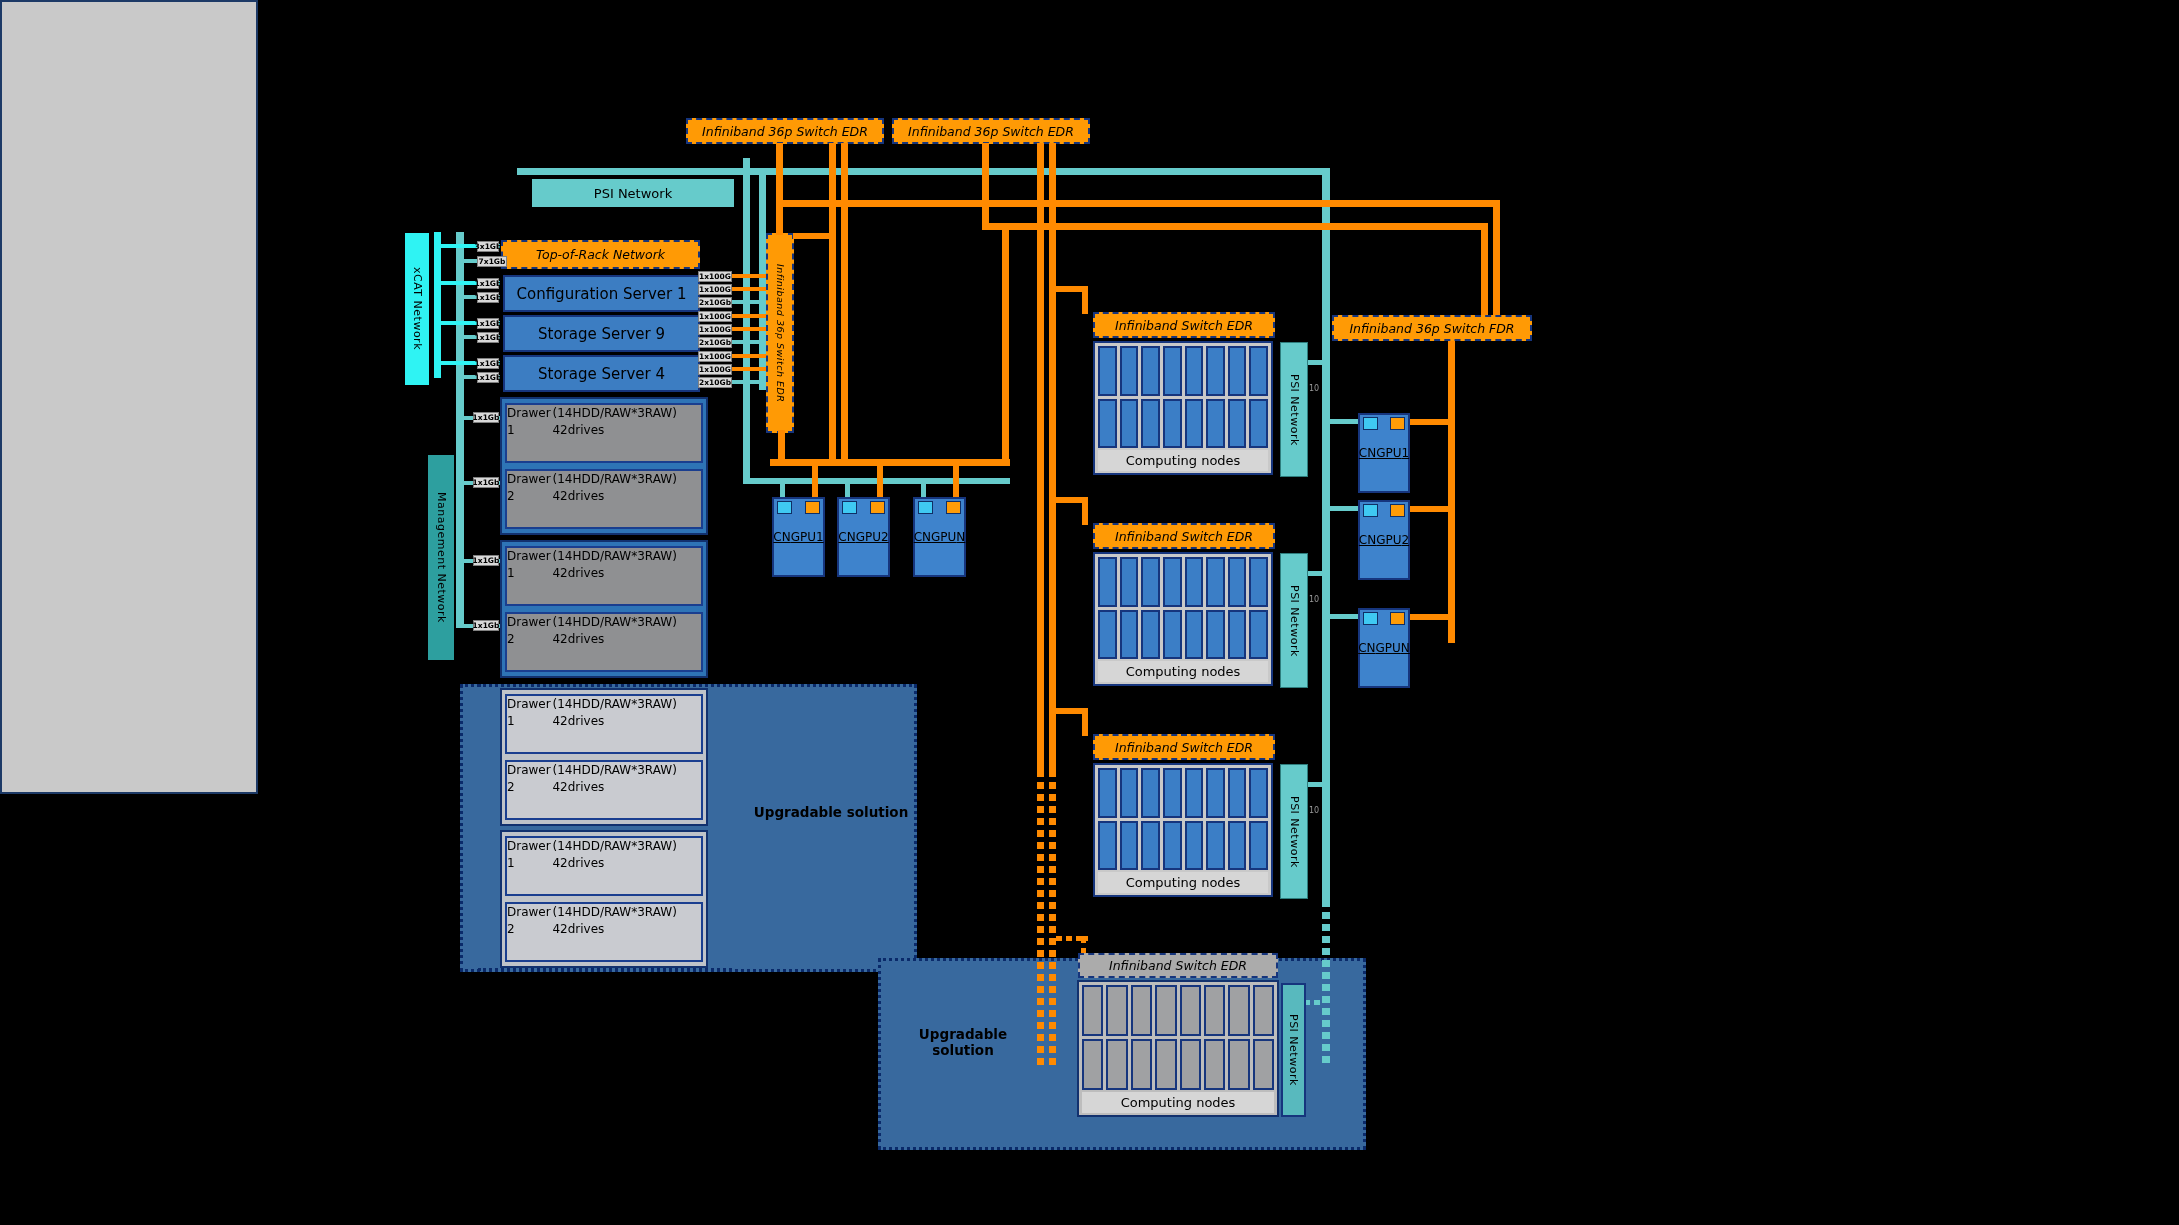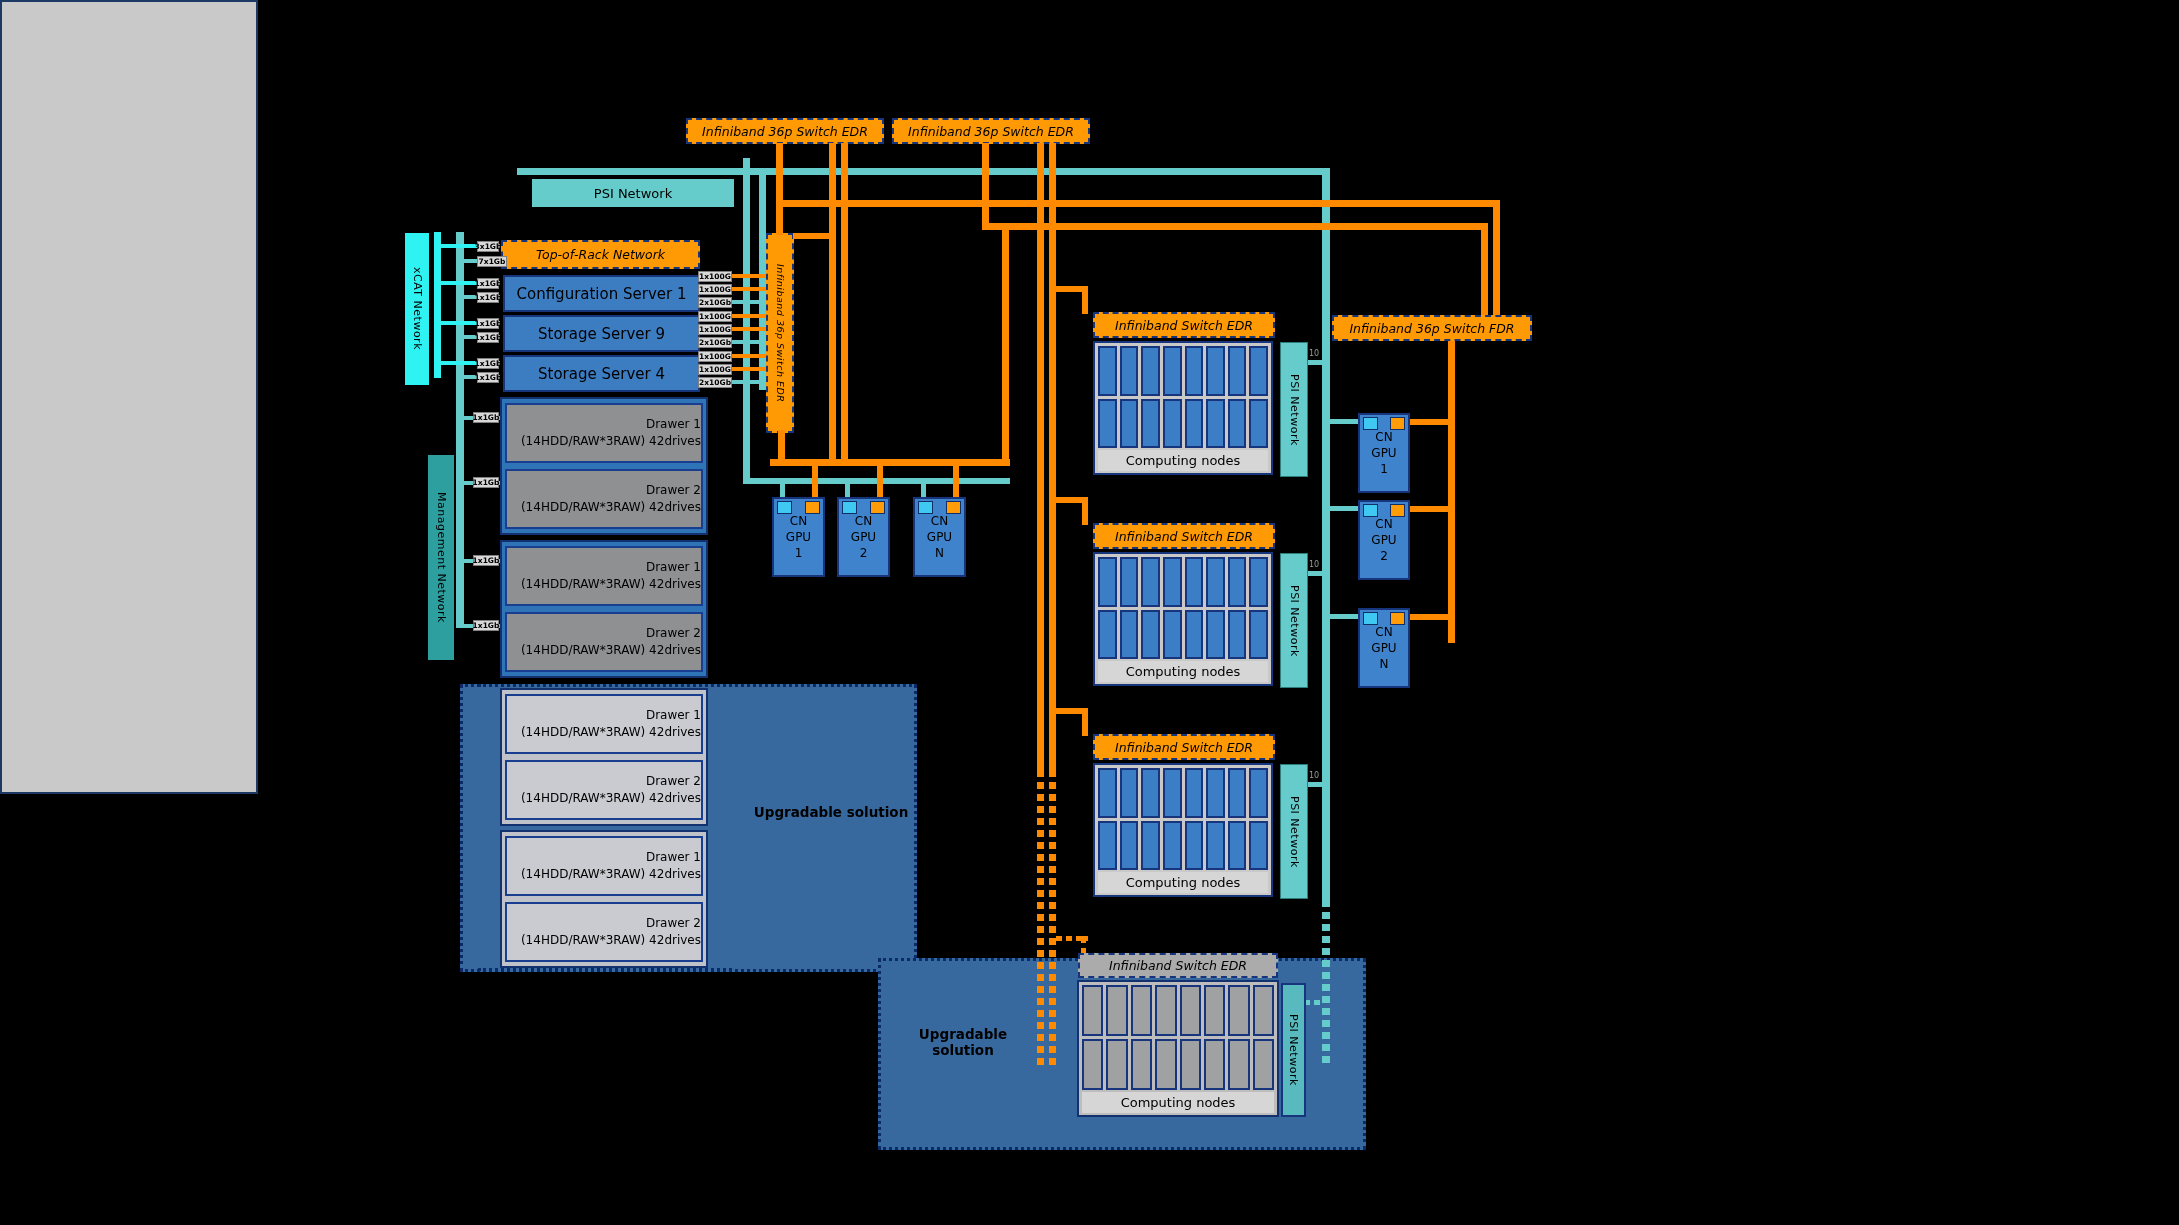--- a/index.html
+++ b/index.html
@@ -19,40 +19,40 @@
   .teal-box{background:var(--teal);font-size:13px;}
   .srv{background:var(--srvblue);border:2px solid var(--navy);font-size:15px;}
   .rack{background:#C9C9C9;border:2px solid #1C3966;}
   .vtext{writing-mode:vertical-rl;text-orientation:mixed;letter-spacing:.5px;}
   .xcatbar{background:var(--cyan);font-size:11px;}
   .mgmtbar{background:var(--mgmt);font-size:11px;}
   .psibar{background:var(--teal);border:1px solid #2E7D7D;font-size:11px;}
   .psibar.dim{background:#58B9BE;border:2px solid var(--navy);}
   .enc{background:var(--encblue);border:2px solid #12316E;}
   .enc.fut{background:#BFC3C9;}
-  .drawer{background:#8F9092;border:2px solid #1A3E8F;display:flex;flex-direction:column;
-          align-items:flex-end;justify-content:center;font-size:12px;line-height:1.4;}
+  .drawer{background:#8F9092;border:2px solid #1A3E8F;display:flex;flex-direction:row;
+          align-items:flex-start;justify-content:center;font-size:12px;line-height:1.4;}
   .drawer.fut{background:#C9CBD0;}
   .port{background:#D8D8D8;border:1px solid #808080;font-weight:bold;font-size:7.5px;
         display:flex;align-items:center;justify-content:center;}
   .ndwrap{background:#C9C9C9;border:2px solid var(--navy);}
   .ndwrap.fut{background:#BDBDBD;border-color:#12316E;}
   .grid{position:absolute;left:3px;top:3px;right:3px;bottom:25px;display:grid;
         grid-template-columns:repeat(8,1fr);grid-template-rows:1fr 1fr;gap:3px;}
   .cell{background:var(--nodeblue);border:2px solid var(--navy);}
   .cell.fut{background:#A0A1A3;}
   .strip{position:absolute;left:3px;right:3px;bottom:2px;height:21px;background:#D6D6D6;
          display:flex;align-items:center;justify-content:center;font-size:13px;}
-  .gpu{background:var(--gpublue);border:2px solid var(--navy);display:flex;flex-direction:column;
-       align-items:center;justify-content:center;font-size:12px;line-height:1.35;}
+  .gpu{background:var(--gpublue);border:2px solid var(--navy);display:flex;
+       align-items:center;justify-content:center;font-size:12px;line-height:1.35;text-decoration:underline;}
   .chip{position:absolute;width:15px;height:13px;border:1px solid #0F2F66;box-sizing:border-box;}
   .upg{background:var(--steel);border:3px dotted #0A2A6A;}
   .upg-label{font-weight:bold;font-size:13.5px;text-align:center;color:#000;}
   .dotline{border-top:3px dotted #0A2A6A;height:0;}
-  .tiny{font-size:8px;color:#9A9A9A;}
+  .tiny{font-size:8px;color:#9A9A9A;margin-top:35px;}
 </style>
 </head>
 <body>
 
 <div class="cv" id="cv">
 
   <div class="upg" style="left:460px;top:684px;width:457px;height:288px;"></div>
   <div class="upg" style="left:878px;top:958px;width:488px;height:192px;"></div>
 
   <div class="rack" style="left:478px;top:234px;width:254px;height:790px;"></div>

